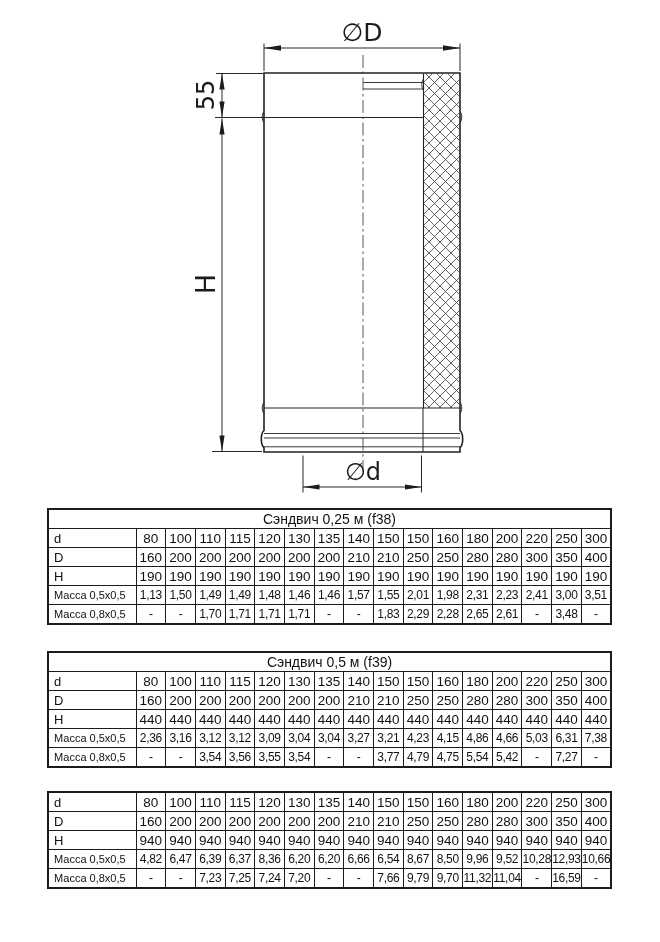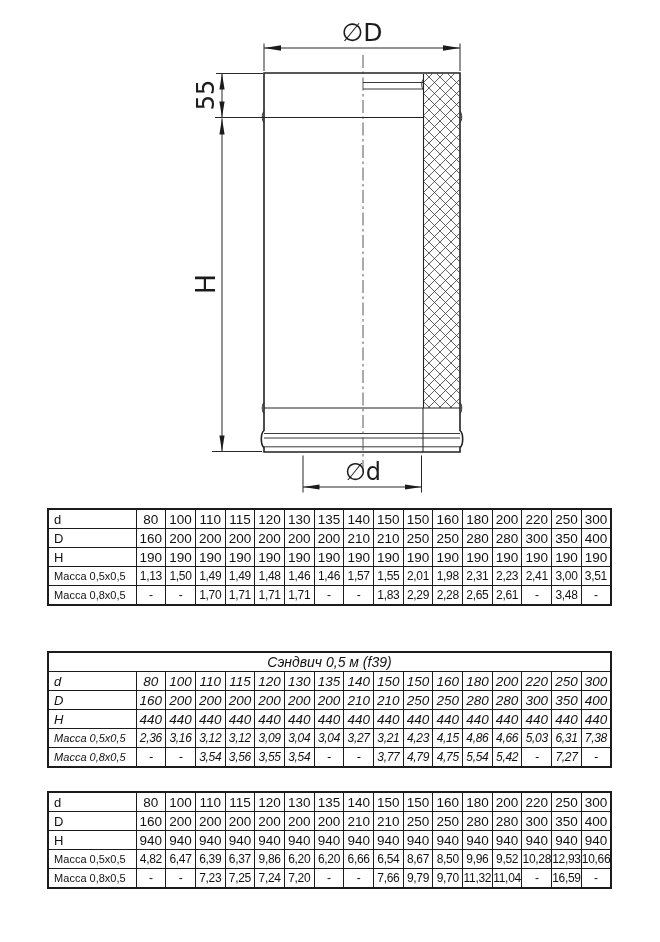--- a/index.html
+++ b/index.html
@@ -14,21 +14,21 @@
   .spec-table{position:absolute;left:47px;width:565px;border-collapse:collapse;
               table-layout:fixed;background:#fff;border:2px solid #1c1c1c;}
   .spec-table td{border:1px solid #1c1c1c;height:18px;padding:0;
                  font-size:13.5px;color:#111;text-align:center;vertical-align:middle;
                  overflow:hidden;white-space:nowrap;}
   .spec-table td.title-cell{font-size:14px;}
   .spec-table td.label-cell{text-align:left;padding-left:5px;font-size:13px;}
   .spec-table tr.mass-row td{font-size:12px;letter-spacing:-0.3px;}
   .spec-table tr.mass-row td.label-cell{font-size:11px;letter-spacing:0;}
   .t0{top:508px;}
-  .t1{top:651px;font-style:italic;}
+  .t1{top:651px;}
   .t2{top:791px;}
 </style>
 </head>
 <body>
 
 <div class="stage">
 
   <svg class="drawing" width="660" height="505" viewBox="0 0 660 505">
     <defs>
       <pattern id="xhatch" width="11" height="11" patternUnits="userSpaceOnUse">
@@ -102,20 +102,23 @@
           <col>
           <col>
           <col>
           <col>
           <col>
           <col>
           <col>
           <col>
         </colgroup>
         <tbody>
+          <tr>
+            <td colspan="17" class="title-cell">Сэндвич 0,25 м (f38)</td>
+          </tr>
           <tr>
             <td class="label-cell">d</td>
             <td>80</td>
             <td>100</td>
             <td>110</td>
             <td>115</td>
             <td>120</td>
             <td>130</td>
             <td>135</td>
             <td>140</td>
@@ -404,21 +407,21 @@
             <td>940</td>
             <td>940</td>
             <td>940</td>
           </tr>
           <tr class="mass-row">
             <td class="label-cell">Масса 0,5х0,5</td>
             <td>4,82</td>
             <td>6,47</td>
             <td>6,39</td>
             <td>6,37</td>
-            <td>9,86</td>
+            <td>8,36</td>
             <td>6,20</td>
             <td>6,20</td>
             <td>6,66</td>
             <td>6,54</td>
             <td>8,67</td>
             <td>8,50</td>
             <td>9,96</td>
             <td>9,52</td>
             <td>10,28</td>
             <td>12,93</td>

